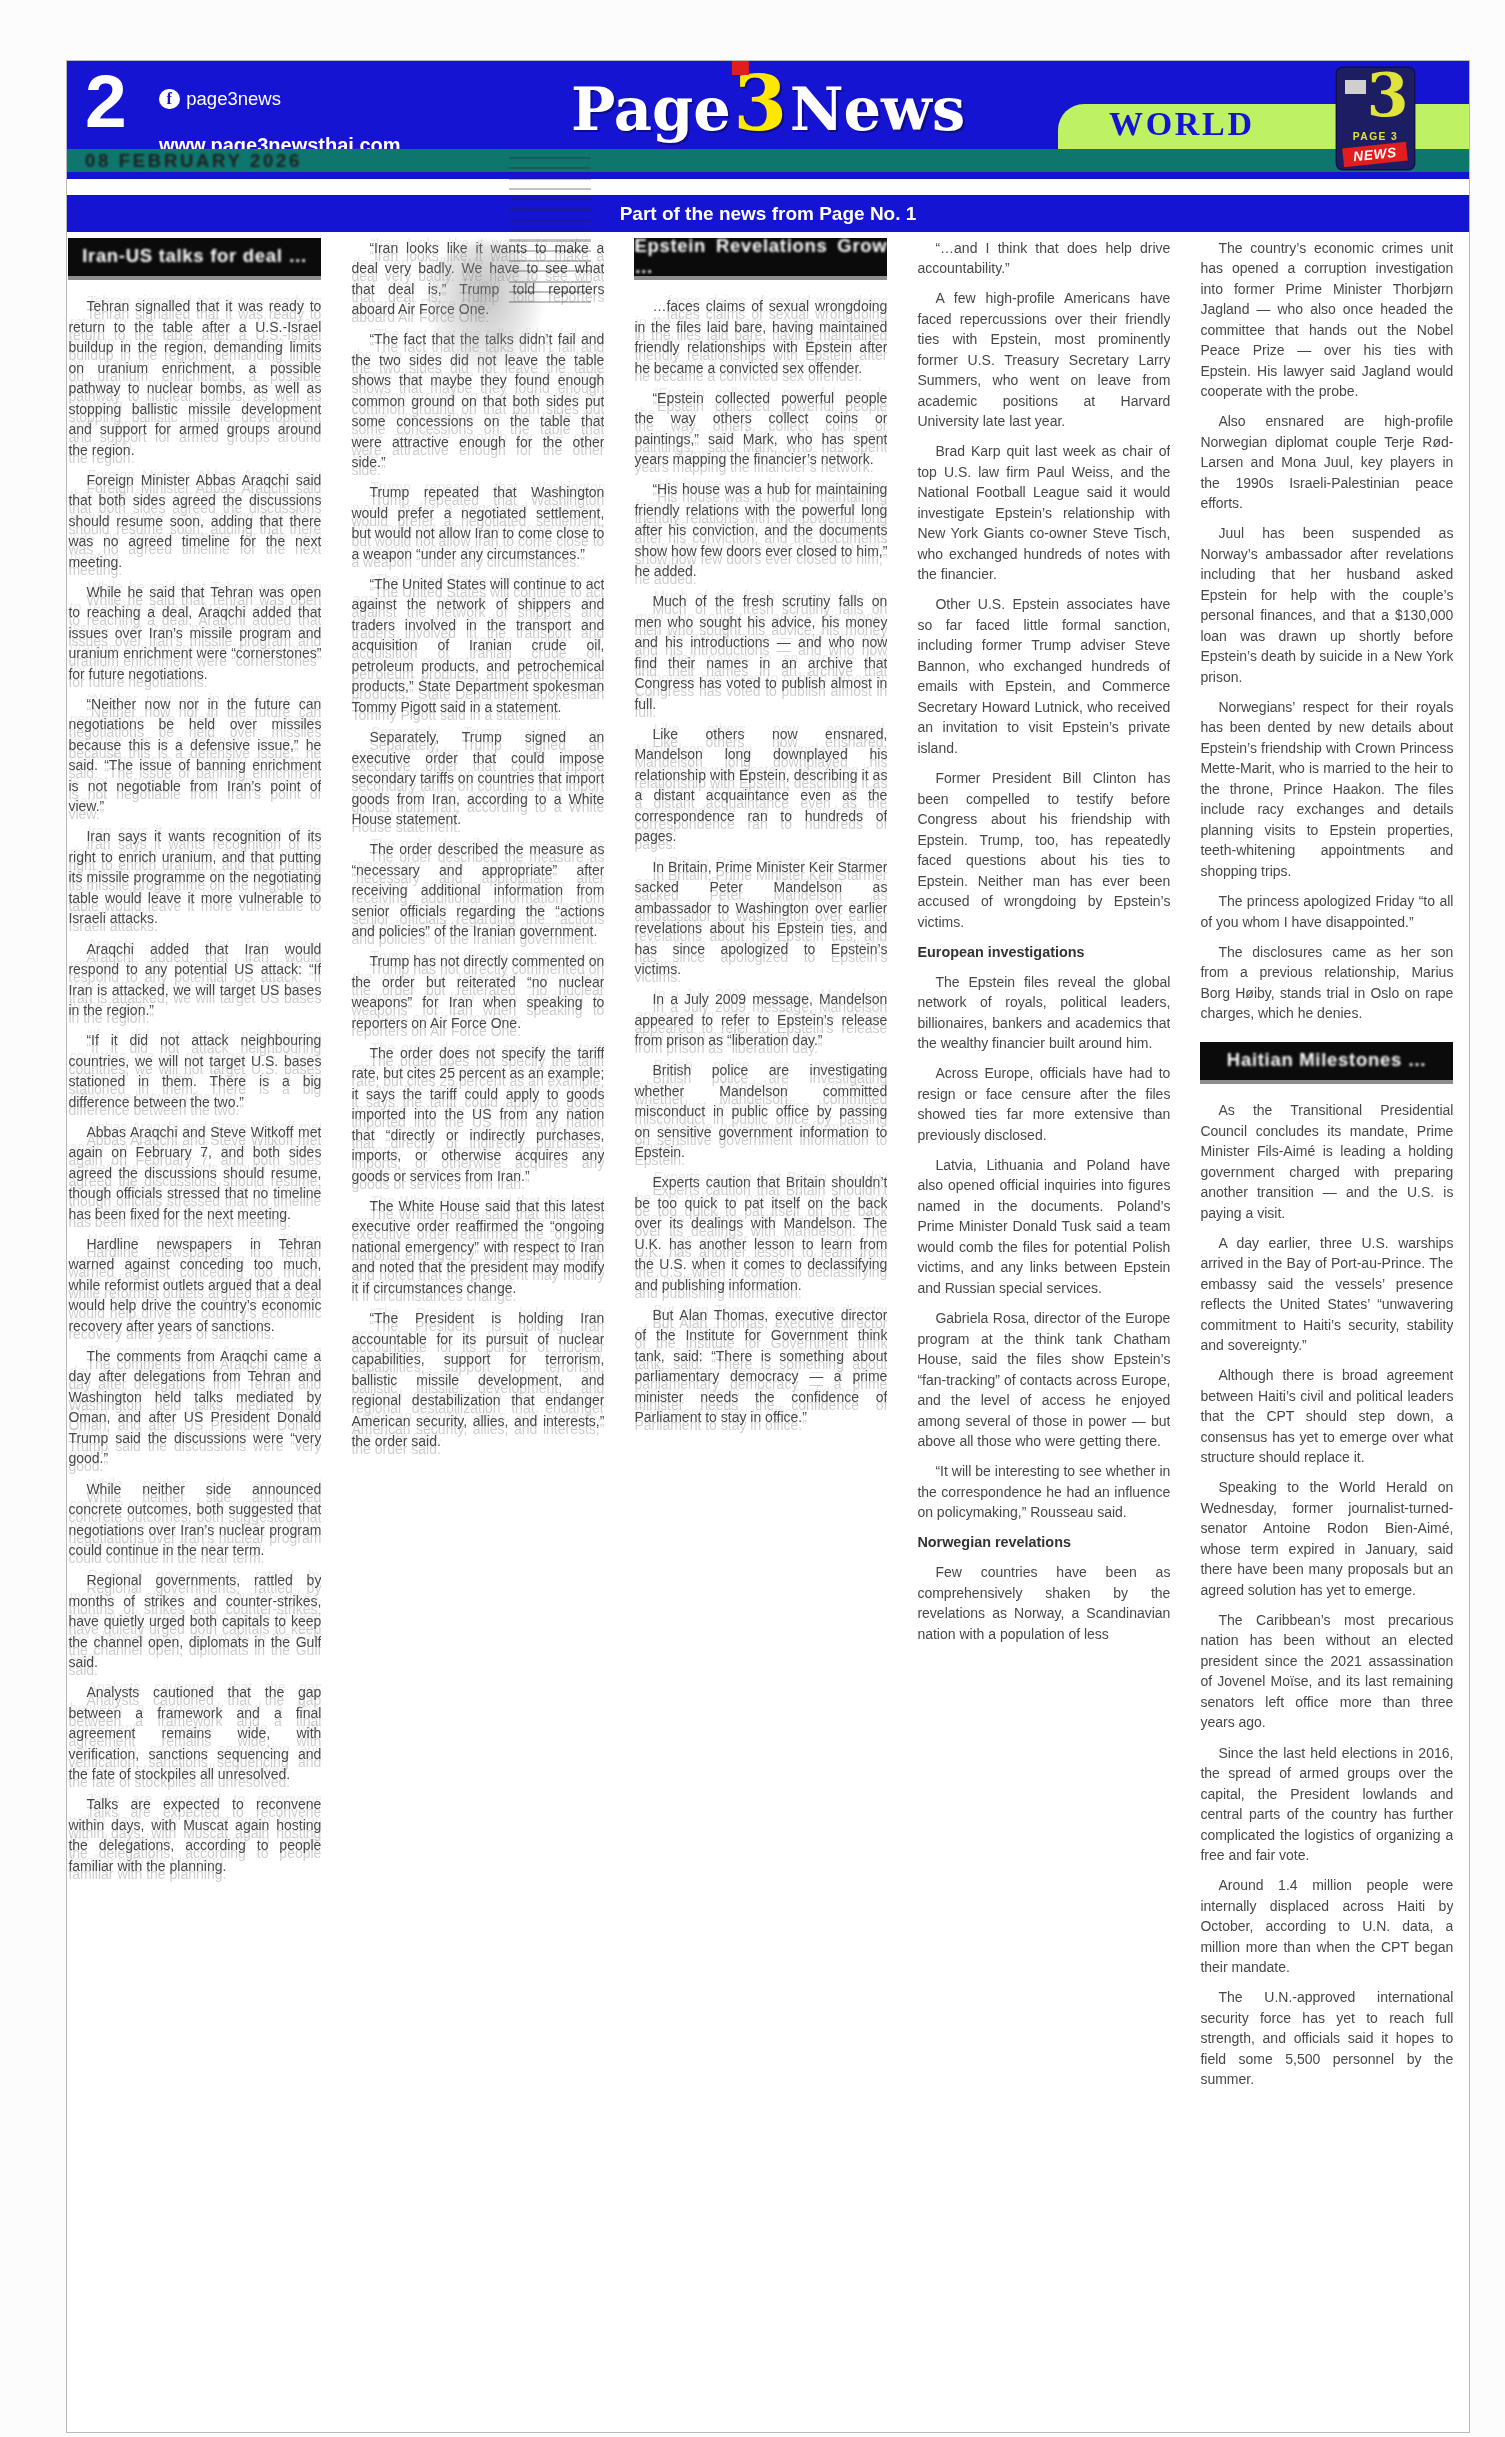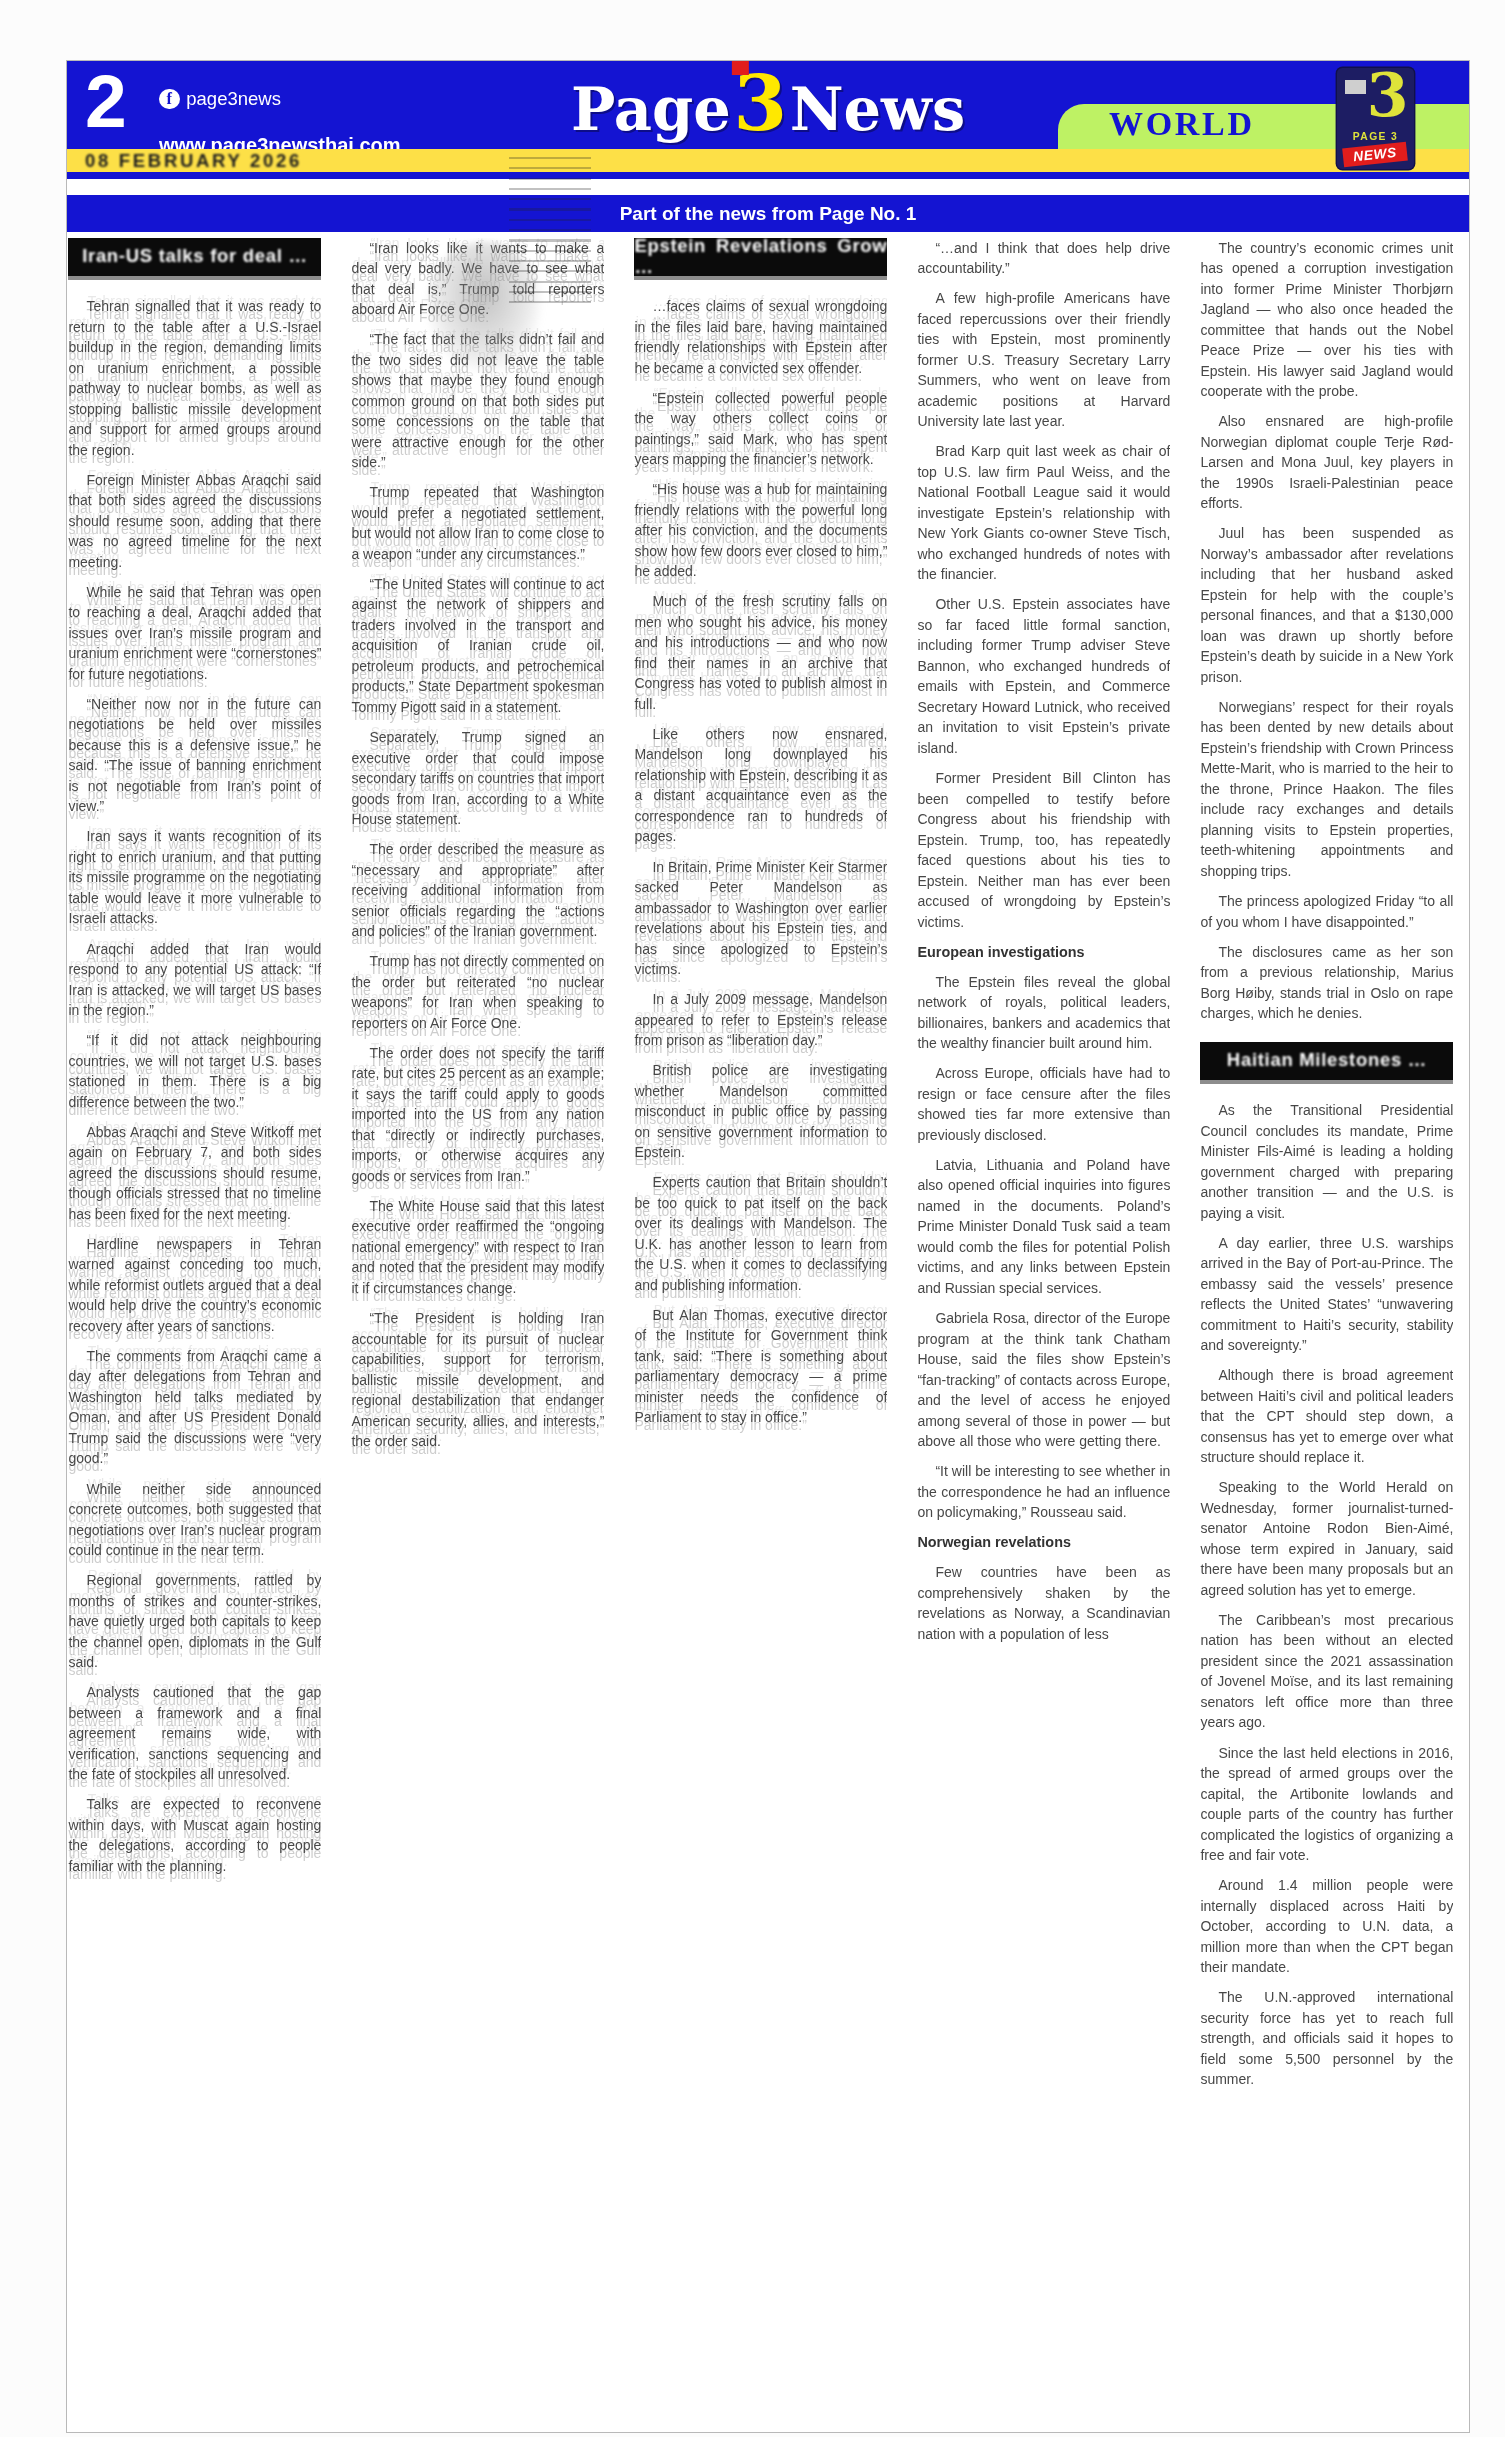--- a/index.html
+++ b/index.html
@@ -55,21 +55,21 @@
   }
   .cl-label{
     position:absolute;left:0;right:0;top:63px;text-align:center;color:#dfe33a;
     font-weight:bold;font-size:10.3px;letter-spacing:1.4px;
   }
   .cl-news{
     position:absolute;left:5.5px;top:77px;width:64px;height:19px;background:#e11d1d;
     transform:rotate(-6deg);color:#fff;font-style:italic;font-weight:bold;
     font-size:13.7px;text-align:center;line-height:19px;letter-spacing:0.7px;
   }
-  .date-strip{height:23px;background:#fde047;position:relative;}
+  .date-strip{height:23px;background:#0f766e;position:relative;}
   .date-text{
     position:absolute;left:18px;top:1.4px;font-size:18.5px;font-weight:bold;
     color:#1f1f1f;letter-spacing:2.7px;filter:blur(0.9px);
   }
   .thin-strip{height:6.8px;background:#1414d2;}
   .gap{height:16.4px;background:#fff;}
   .strap-bar{height:37px;background:#1414d2;display:flex;align-items:center;justify-content:center;}
   .strap-text{color:#fff;font-weight:bold;font-size:19px;}
   .imprint{
     position:absolute;left:442px;top:96px;width:82px;height:147px;z-index:7;opacity:.35;
@@ -214,20 +214,20 @@
         <p>The princess apologized Friday “to all of you whom I have disappointed.”</p>
         <p>The disclosures came as her son from a previous relationship, Marius Borg Høiby, stands trial in Oslo on rape charges, which he denies.</p>
         <div class="headline-bar mid">
           <span>Haitian Milestones …</span>
         </div>
         <p>As the Transitional Presidential Council concludes its mandate, Prime Minister Fils-Aimé is leading a holding government charged with preparing another transition — and the U.S. is paying a visit.</p>
         <p>A day earlier, three U.S. warships arrived in the Bay of Port-au-Prince. The embassy said the vessels’ presence reflects the United States’ “unwavering commitment to Haiti’s security, stability and sovereignty.”</p>
         <p>Although there is broad agreement between Haiti’s civil and political leaders that the CPT should step down, a consensus has yet to emerge over what structure should replace it.</p>
         <p>Speaking to the World Herald on Wednesday, former journalist-turned-senator Antoine Rodon Bien-Aimé, whose term expired in January, said there have been many proposals but an agreed solution has yet to emerge.</p>
         <p>The Caribbean’s most precarious nation has been without an elected president since the 2021 assassination of Jovenel Moïse, and its last remaining senators left office more than three years ago.</p>
-        <p>Since the last held elections in 2016, the spread of armed groups over the capital, the Artibonite lowlands and couple parts of the country has further complicated the logistics of organizing a free and fair vote.</p>
+        <p>Since the last held elections in 2016, the spread of armed groups over the capital, the President lowlands and central parts of the country has further complicated the logistics of organizing a free and fair vote.</p>
         <p>Around 1.4 million people were internally displaced across Haiti by October, according to U.N. data, a million more than when the CPT began their mandate.</p>
         <p>The U.N.-approved international security force has yet to reach full strength, and officials said it hopes to field some 5,500 personnel by the summer.</p>
       </div>
     </div>
 
 </div>
 
 
 </body></html>

